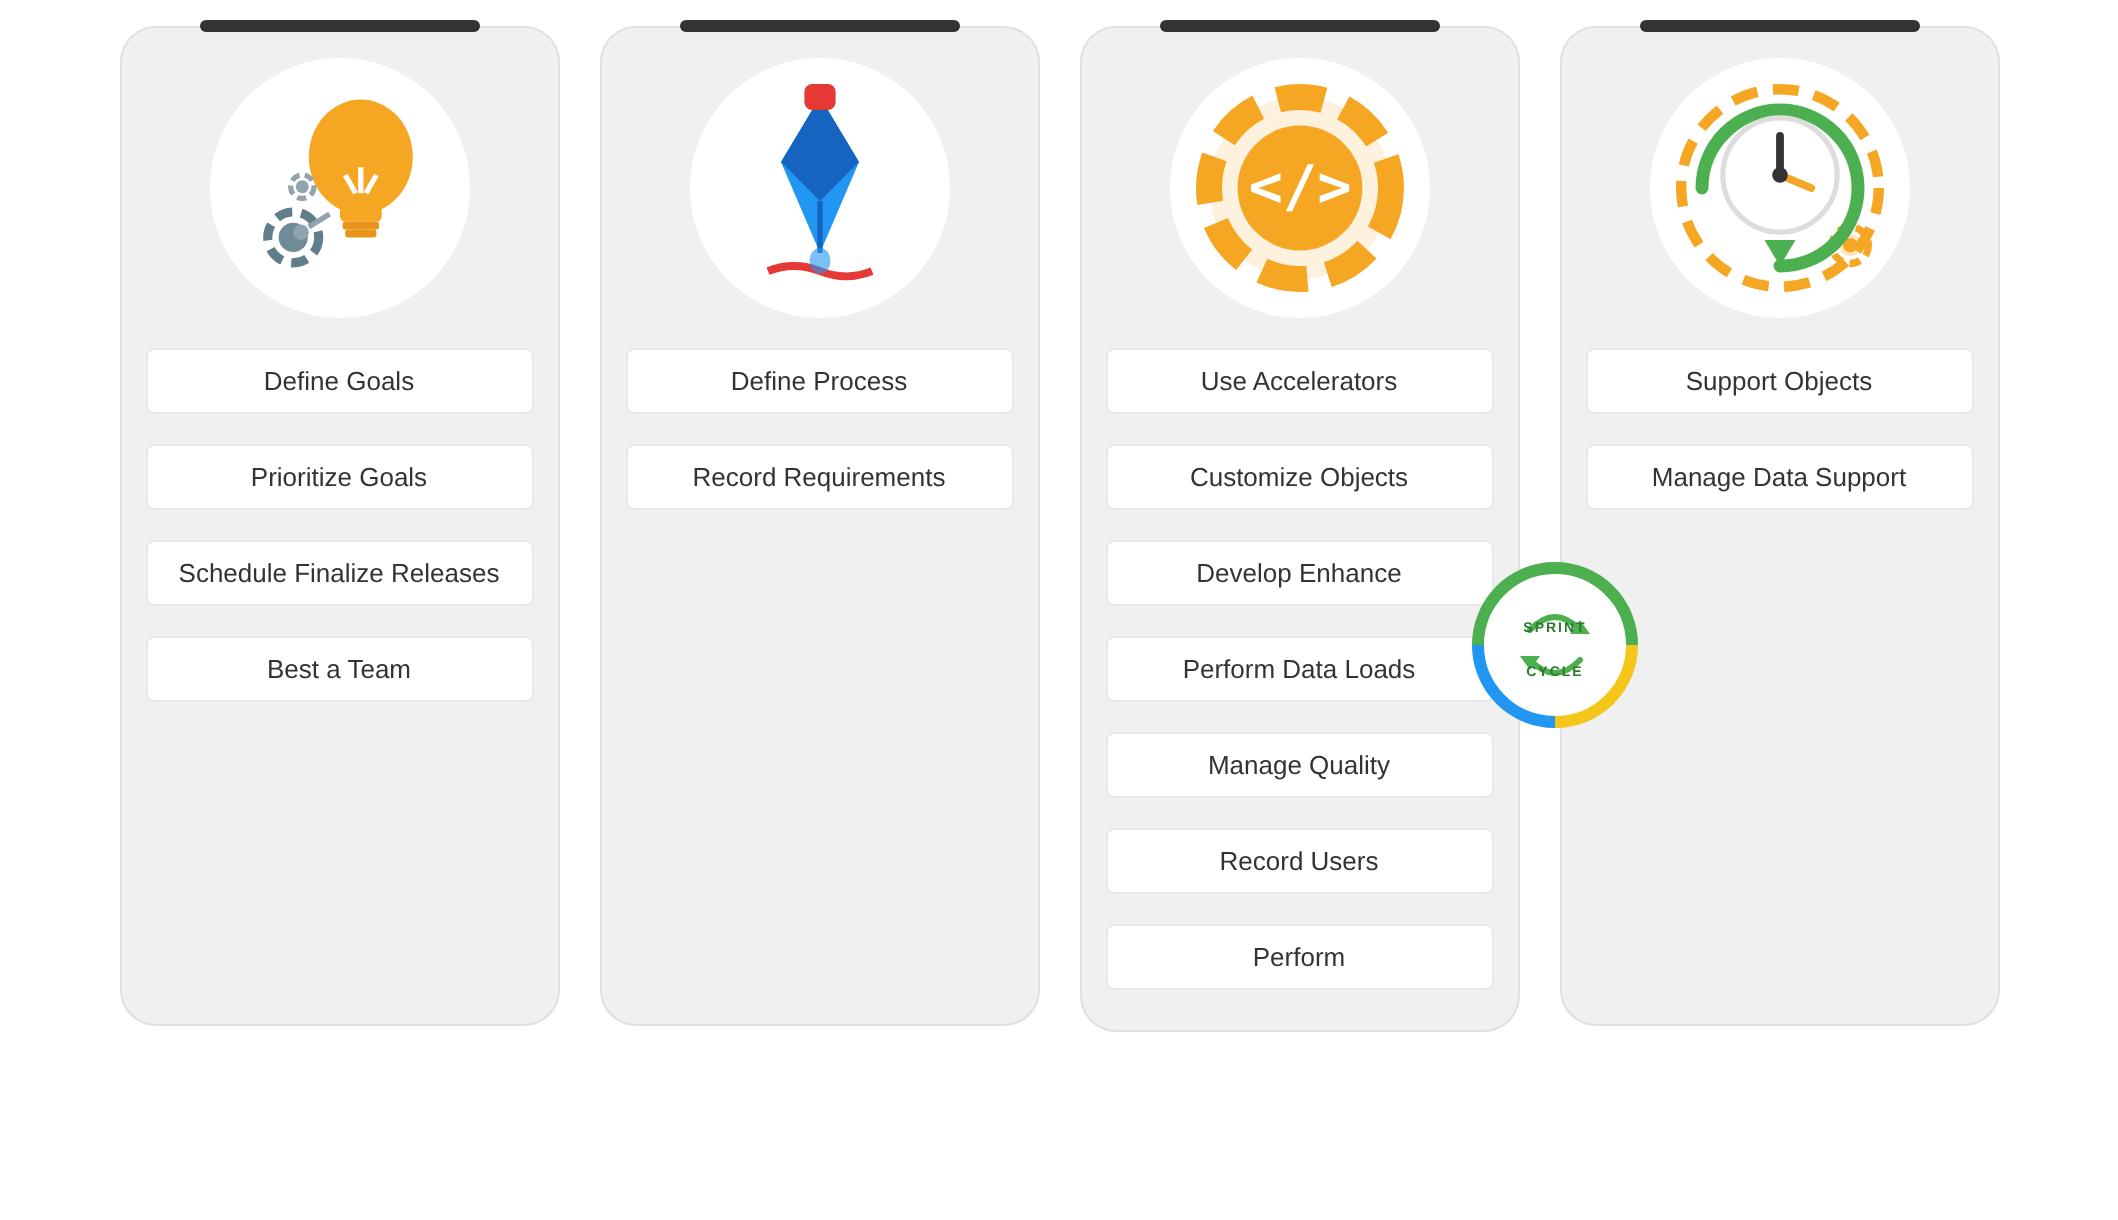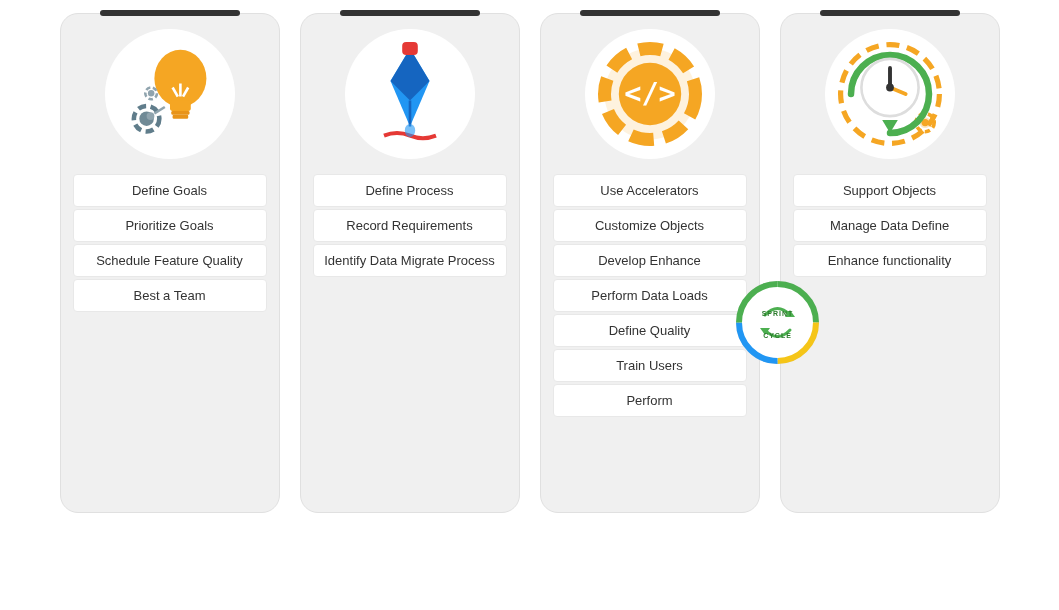--- a/index.html
+++ b/index.html
@@ -66,21 +66,21 @@
       justify-content: center;
       margin-bottom: 15px;
       margin-top: 5px;
       overflow: hidden;
     }
 
     .items-list {
       width: 100%;
       display: flex;
       flex-direction: column;
-      gap: 2px;
+      gap: 15px;
     }
 
     .list-item {
       background: #fff;
       border-radius: 4px;
       padding: 8px 10px;
       font-size: 13px;
       color: #333;
       text-align: center;
       border: 1px solid #e8e8e8;
@@ -118,21 +118,21 @@
             <circle cx="15" cy="15" r="9" fill="none" stroke="#90a4ae" stroke-width="4" stroke-dasharray="7 4"></circle>
           </g>
 
           <line x1="38" y1="65" x2="46" y2="60" stroke="#90a4ae" stroke-width="2"></line>
           <circle cx="35" cy="67" r="3" fill="#90a4ae"></circle>
         </svg>
       </div>
       <div class="items-list">
         <div class="list-item">Define Goals</div>
         <div class="list-item">Prioritize Goals</div>
-        <div class="list-item">Schedule Feature Quality</div>
+        <div class="list-item">Schedule Finalize Releases</div>
         <div class="list-item">Best a Team</div>
       </div>
     </div>
   </div>
 
   <div class="column">
     <div class="col-top-bar"></div>
     <div class="col-card">
       <div class="icon-circle">
 
@@ -146,21 +146,20 @@
           <rect x="44" y="10" width="12" height="10" rx="3" fill="#e53935"></rect>
 
           <path d="M30,82 Q40,78 50,82 Q60,86 70,82" stroke="#e53935" stroke-width="3" fill="none"></path>
 
           <ellipse cx="50" cy="78" rx="4" ry="5" fill="#2196f3" opacity="0.6"></ellipse>
         </svg>
       </div>
       <div class="items-list">
         <div class="list-item">Define Process</div>
         <div class="list-item">Record Requirements</div>
-        <div class="list-item">Identify Data Migrate Process</div>
       </div>
     </div>
   </div>
 
   <div class="column" style="position:relative;">
     <div class="col-top-bar"></div>
     <div class="col-card">
       <div class="icon-circle">
 
         <svg viewBox="0 0 100 100" xmlns="http://www.w3.org/2000/svg">
@@ -170,22 +169,22 @@
           <circle cx="50" cy="50" r="24" fill="#f5a623"></circle>
 
           <text x="50" y="57" text-anchor="middle" font-size="22" font-weight="bold" fill="#fff" font-family="monospace">&lt;/&gt;</text>
         </svg>
       </div>
       <div class="items-list">
         <div class="list-item">Use Accelerators</div>
         <div class="list-item">Customize Objects</div>
         <div class="list-item">Develop Enhance</div>
         <div class="list-item">Perform Data Loads</div>
-        <div class="list-item">Define Quality</div>
-        <div class="list-item">Train Users</div>
+        <div class="list-item">Manage Quality</div>
+        <div class="list-item">Record Users</div>
         <div class="list-item">Perform</div>
       </div>
     </div>
 
     <div style="position:absolute; right:-55px; top:270px; z-index:30; width:85px; height:85px;">
       <svg viewBox="0 0 85 85" xmlns="http://www.w3.org/2000/svg" width="85" height="85">
 
         <circle cx="42.5" cy="42.5" r="40" fill="#fff" stroke="#ddd" stroke-width="3"></circle>
 
         <path d="M 42.5 4 A 38.5 38.5 0 0 1 81 42.5" fill="none" stroke="#4caf50" stroke-width="6"></path>
@@ -230,19 +229,18 @@
 
           <circle cx="50" cy="45" r="22" fill="#fff" stroke="#ddd" stroke-width="2"></circle>
 
           <line x1="50" y1="45" x2="50" y2="30" stroke="#333" stroke-width="3" stroke-linecap="round"></line>
           <line x1="50" y1="45" x2="62" y2="50" stroke="#f5a623" stroke-width="3" stroke-linecap="round"></line>
           <circle cx="50" cy="45" r="3" fill="#333"></circle>
         </svg>
       </div>
       <div class="items-list">
         <div class="list-item">Support Objects</div>
-        <div class="list-item">Manage Data Define</div>
-        <div class="list-item">Enhance functionality</div>
+        <div class="list-item">Manage Data Support</div>
       </div>
     </div>
   </div>
 
 </div>
 
 </body></html>

